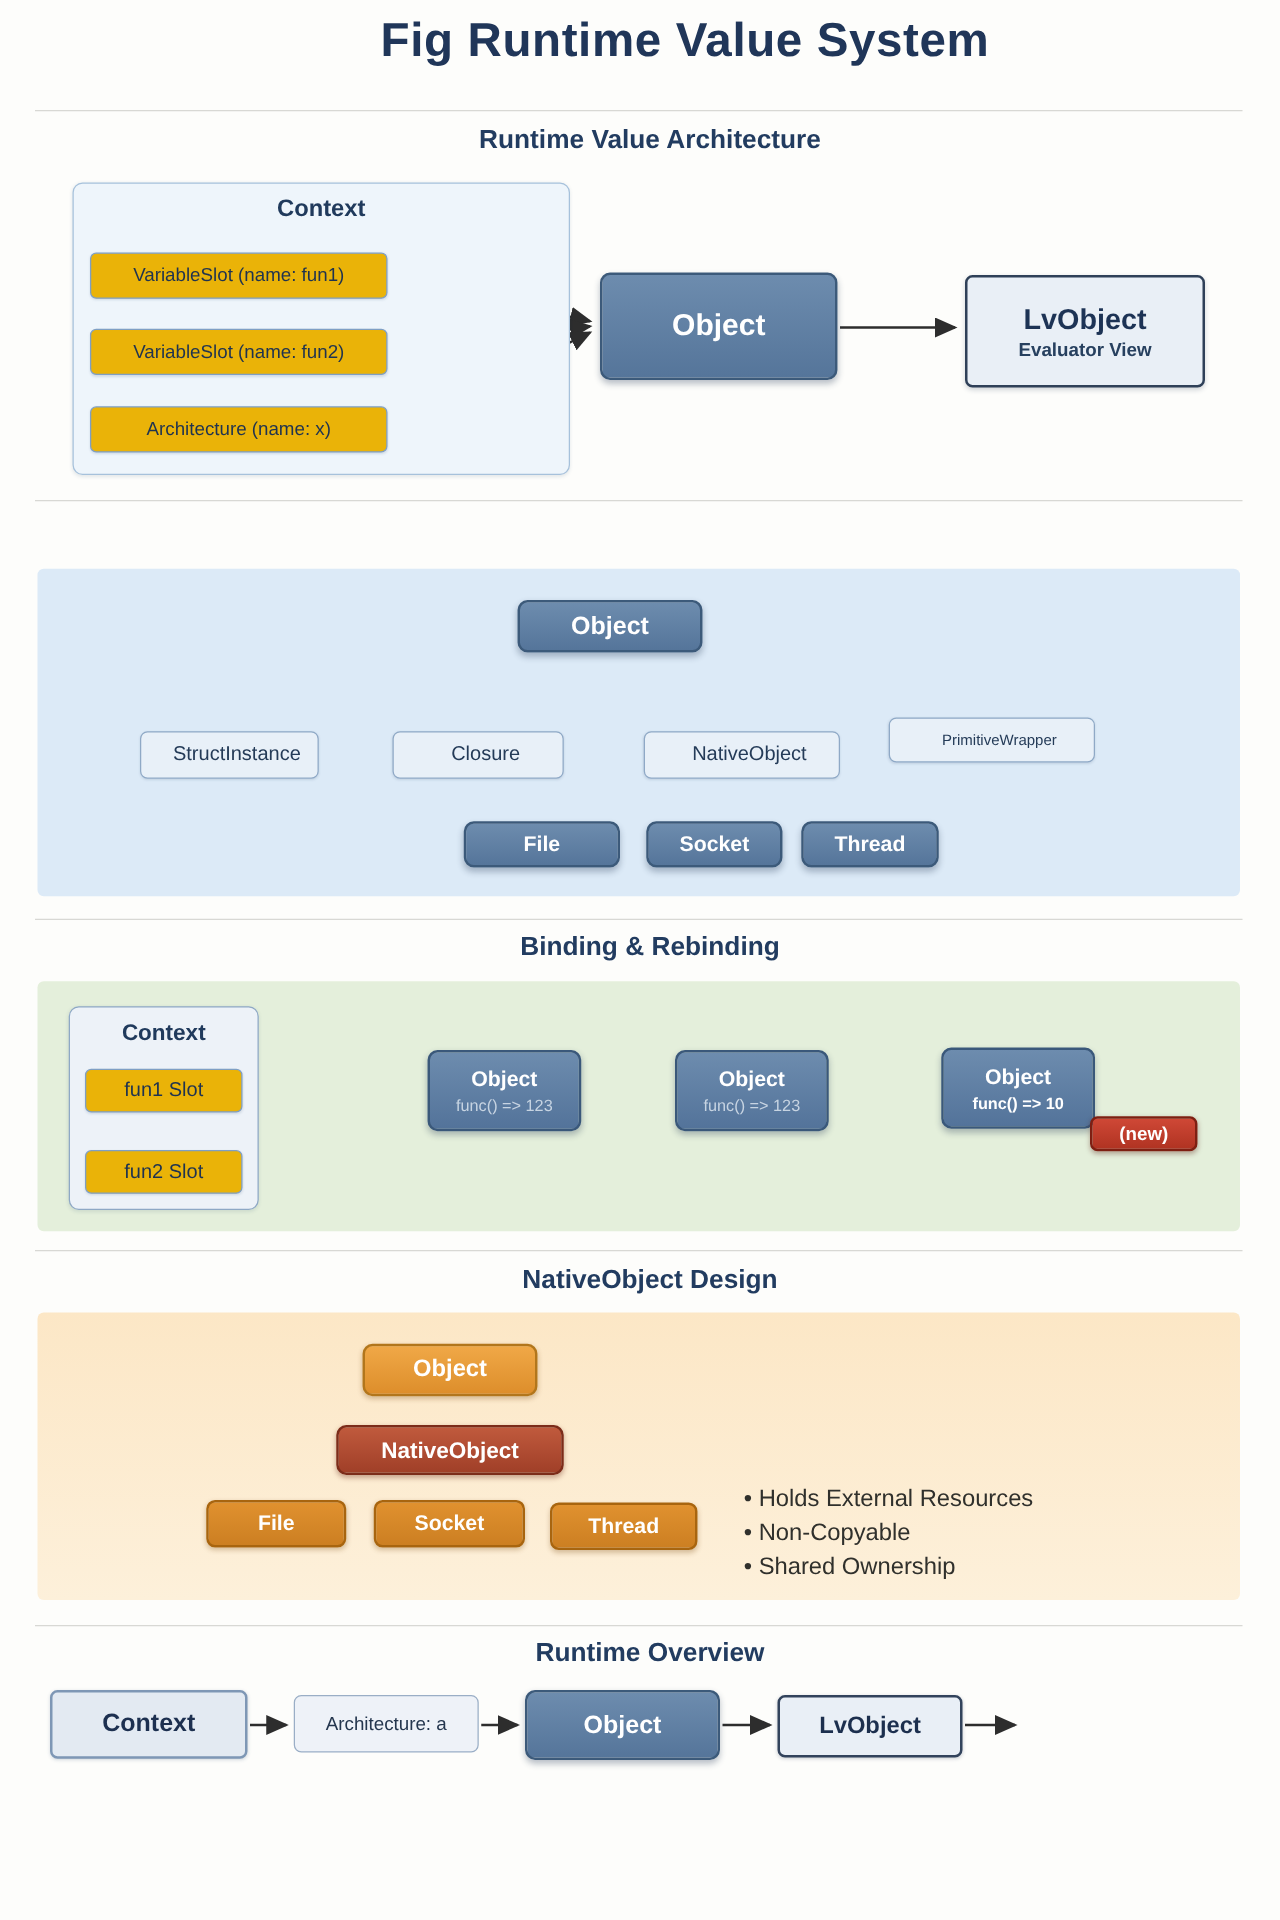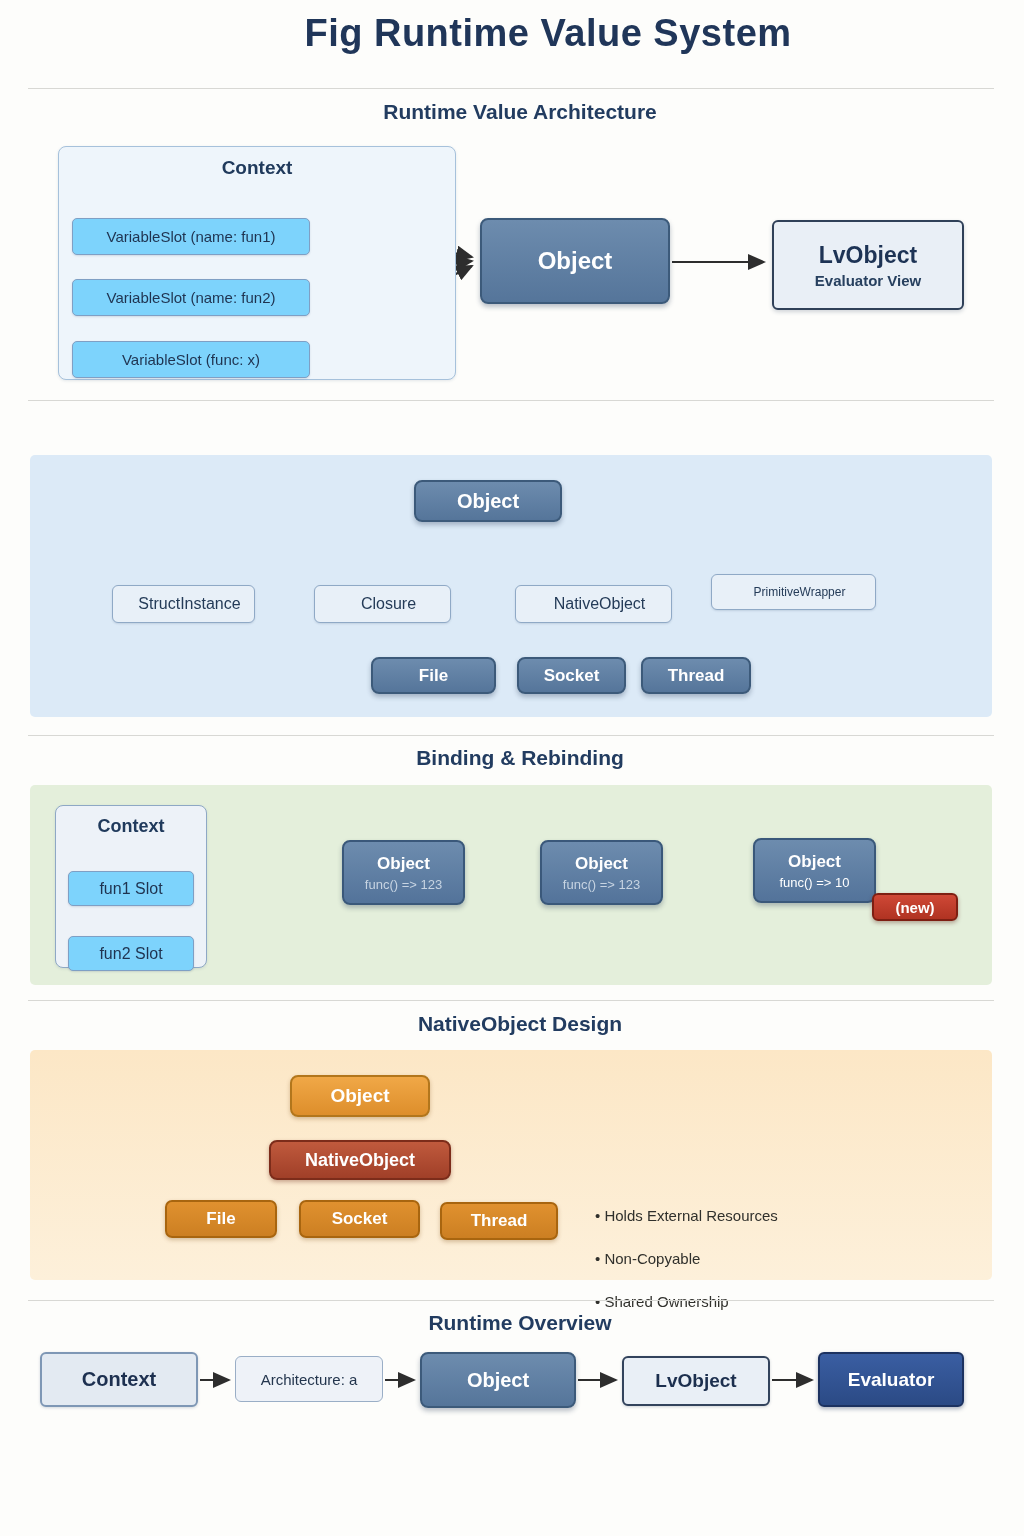--- a/index.html
+++ b/index.html
@@ -22,54 +22,54 @@
   .ctx-label { position:absolute; top:10px; left:0; width:100%; text-align:center;
     font-size:19px; font-weight:bold; color:#203a5c; }
 
   .box-blue { position:absolute; background:linear-gradient(180deg,#6d8cae,#55759a);
     color:#ffffff; border:2px solid #3c5a7a; border-radius:8px;
     box-shadow:0 3px 5px rgba(30,50,80,.3);
     display:flex; align-items:center; justify-content:center; font-weight:bold; }
   .box-light { position:absolute; background:#e8f0f8; border:1.5px solid #8fa9c6; border-radius:6px;
     color:#243b58; display:flex; align-items:center; justify-content:center;
     box-shadow:0 1px 2px rgba(40,70,110,.15);padding-left:12px; }
-  .box-slot { position:absolute; background:#7dd3fc; border:1.5px solid #7f9fc4; border-radius:5px;
+  .box-slot { position:absolute; background:#eab308; border:1.5px solid #7f9fc4; border-radius:5px;
     color:#1f3350; display:flex; align-items:center; justify-content:center; font-size:15px;
-    box-shadow:0 1px 2px rgba(40,70,110,.15);margin-top:16px; }
+    box-shadow:0 1px 2px rgba(40,70,110,.15); }
 
   .lv-box { position:absolute; background:#e9eff6; border:2px solid #2f4058; border-radius:6px;
     display:flex; flex-direction:column; align-items:center; justify-content:center;
     box-shadow:0 2px 4px rgba(30,50,80,.2); }
   .lv-title { font-size:23px; font-weight:bold; color:#1d3355; }
   .lv-sub { font-size:15px; font-weight:bold; color:#27405f; margin-top:3px; }
 
   .obj-card { position:absolute; width:123px; height:65px;
     background:linear-gradient(180deg,#6d8cae,#53739a); border:2px solid #3a587a; border-radius:8px;
     box-shadow:0 3px 5px rgba(30,50,80,.3);
     display:flex; flex-direction:column; align-items:center; justify-content:center; }
   .obj-title { color:#ffffff; font-weight:bold; font-size:17px; }
   .obj-value { color:#c7d4e2; font-size:13px; margin-top:3px; }
-  .obj-value-strong { color:#ffffff; font-weight:normal; }
+  .obj-value-strong { color:#ffffff; font-weight:bold; }
 
   .badge-new { position:absolute; background:linear-gradient(180deg,#cf4836,#b03322);
     border:2px solid #7e1f12; border-radius:6px; color:#ffffff; font-weight:bold; font-size:15px;
     display:flex; align-items:center; justify-content:center; box-shadow:0 2px 4px rgba(80,20,10,.35); }
 
   .box-orange { position:absolute; background:linear-gradient(180deg,#f0a847,#dd8e2b);
     border:2px solid #b2761c; border-radius:8px; color:#ffffff; font-weight:bold;
     display:flex; align-items:center; justify-content:center; box-shadow:0 2px 4px rgba(120,70,10,.3); }
   .box-orange-dark { position:absolute; background:linear-gradient(180deg,#e0912f,#cc7f22);
     border:2px solid #a8650f; border-radius:7px; color:#ffffff; font-weight:bold;
     display:flex; align-items:center; justify-content:center; box-shadow:0 2px 4px rgba(120,70,10,.3); }
   .box-red { position:absolute; background:linear-gradient(180deg,#c05a3d,#a03f28);
     border:2px solid #7c2c1a; border-radius:8px; color:#ffffff; font-weight:bold;
     display:flex; align-items:center; justify-content:center; box-shadow:0 2px 4px rgba(100,30,15,.35); }
 
   .bullets { position:absolute; }
-  .bullet { font-size:15px; color:#30302c; line-height:27px;margin-top:16px; }
+  .bullet { font-size:19px; color:#30302c; line-height:27px; }
   .bullet::before { content:"• "; }
 
   .node-context { position:absolute; background:#e3eaf2; border:2px solid #7e97b5; border-radius:6px;
     color:#1d3050; font-weight:bold; font-size:20px;
     display:flex; align-items:center; justify-content:center; box-shadow:0 1px 3px rgba(40,70,110,.2); }
   .node-lightslot { position:absolute; background:#eef2f8; border:1.5px solid #9aaec6; border-radius:6px;
     color:#24364e; font-size:15px; display:flex; align-items:center; justify-content:center; }
   .node-lv { position:absolute; background:#e9eff6; border:2px solid #32435c; border-radius:6px;
     color:#1c2f4e; font-weight:bold; font-size:19px;
     display:flex; align-items:center; justify-content:center; box-shadow:0 1px 3px rgba(30,50,80,.2); }
@@ -139,21 +139,21 @@
   <h1 class="main-title">Fig Runtime Value System</h1>
   <div class="divider" style="top:88px"></div>
 
   <div class="section-heading" style="top:100px">Runtime Value Architecture</div>
 
   <div class="ctx-panel" style="left:58px; top:146px; width:398px; height:234px">
     <div class="ctx-label">Context</div>
   </div>
   <div class="box-slot" style="left:72px; top:202px; width:238px; height:37px">VariableSlot (name: fun1)</div>
   <div class="box-slot" style="left:72px; top:263px; width:238px; height:37px">VariableSlot (name: fun2)</div>
-  <div class="box-slot" style="left:72px; top:325px; width:238px; height:37px">VariableSlot (func: x)</div>
+  <div class="box-slot" style="left:72px; top:325px; width:238px; height:37px">Architecture (name: x)</div>
 
   <div class="box-blue" style="left:480px; top:218px; width:190px; height:86px; font-size:24px">Object</div>
 
   <div class="lv-box" style="left:772px; top:220px; width:192px; height:90px">
     <div class="lv-title">LvObject</div>
     <div class="lv-sub">Evaluator View</div>
   </div>
 
   <div class="divider" style="top:400px"></div>
 
@@ -215,15 +215,14 @@
   </div>
 
   <div class="divider" style="top:1300px"></div>
 
   <div class="section-heading" style="top:1311px">Runtime Overview</div>
 
   <div class="node-context" style="left:40px; top:1352px; width:158px; height:55px">Context</div>
   <div class="node-lightslot" style="left:235px; top:1356px; width:148px; height:46px">Architecture: a</div>
   <div class="box-blue" style="left:420px; top:1352px; width:156px; height:56px; font-size:20px">Object</div>
   <div class="node-lv" style="left:622px; top:1356px; width:148px; height:50px">LvObject</div>
-  <div class="node-eval" style="left:818px; top:1352px; width:146px; height:55px">Evaluator</div>
 
 </div>
 
 </body></html>

